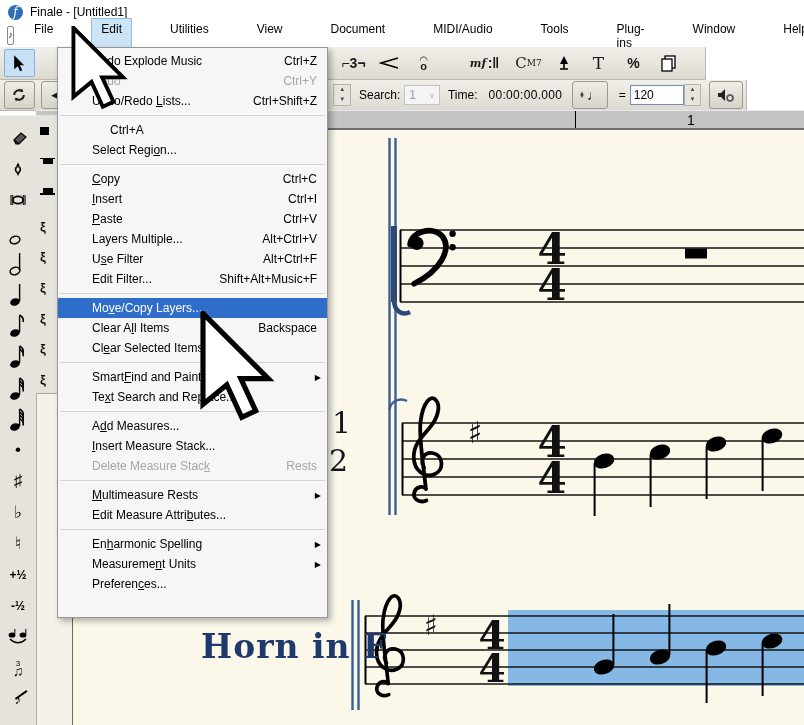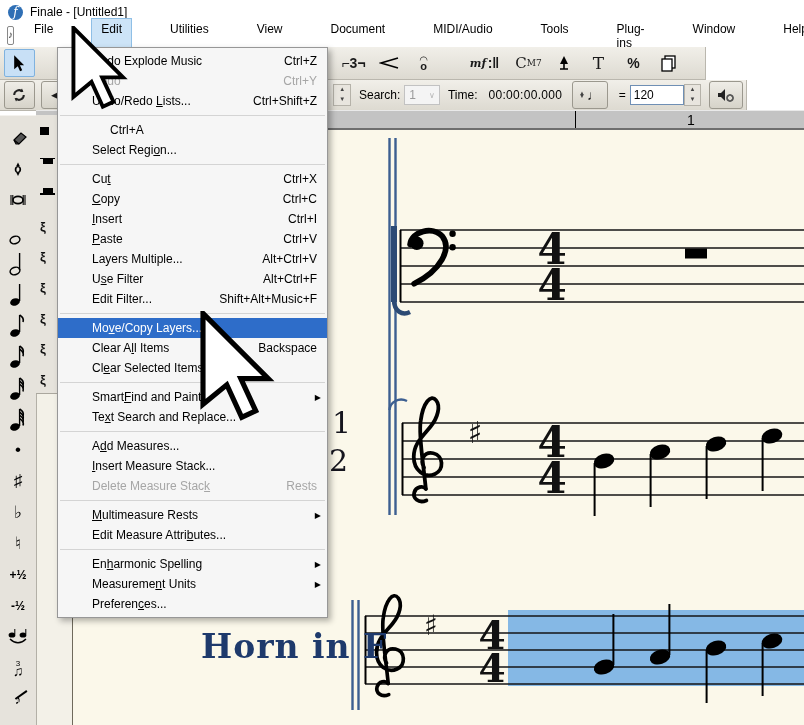--- a/index.html
+++ b/index.html
@@ -435,24 +435,20 @@
       </div>
       <div class="msep"></div>
       <div class="mrow">
         <span class="ms">Ctrl+A</span>
       </div>
       <div class="mrow">
         <span class="ml">Select Regi<u>o</u>n...</span>
       </div>
       <div class="msep"></div>
       <div class="mrow">
-        <span class="ml">Cu<u>t</u></span>
-        <span class="ms">Ctrl+X</span>
-      </div>
-      <div class="mrow">
         <span class="ml"><u>C</u>opy</span>
         <span class="ms">Ctrl+C</span>
       </div>
       <div class="mrow">
         <span class="ml"><u>I</u>nsert</span>
         <span class="ms">Ctrl+I</span>
       </div>
       <div class="mrow">
         <span class="ml"><u>P</u>aste</span>
         <span class="ms">Ctrl+V</span>

